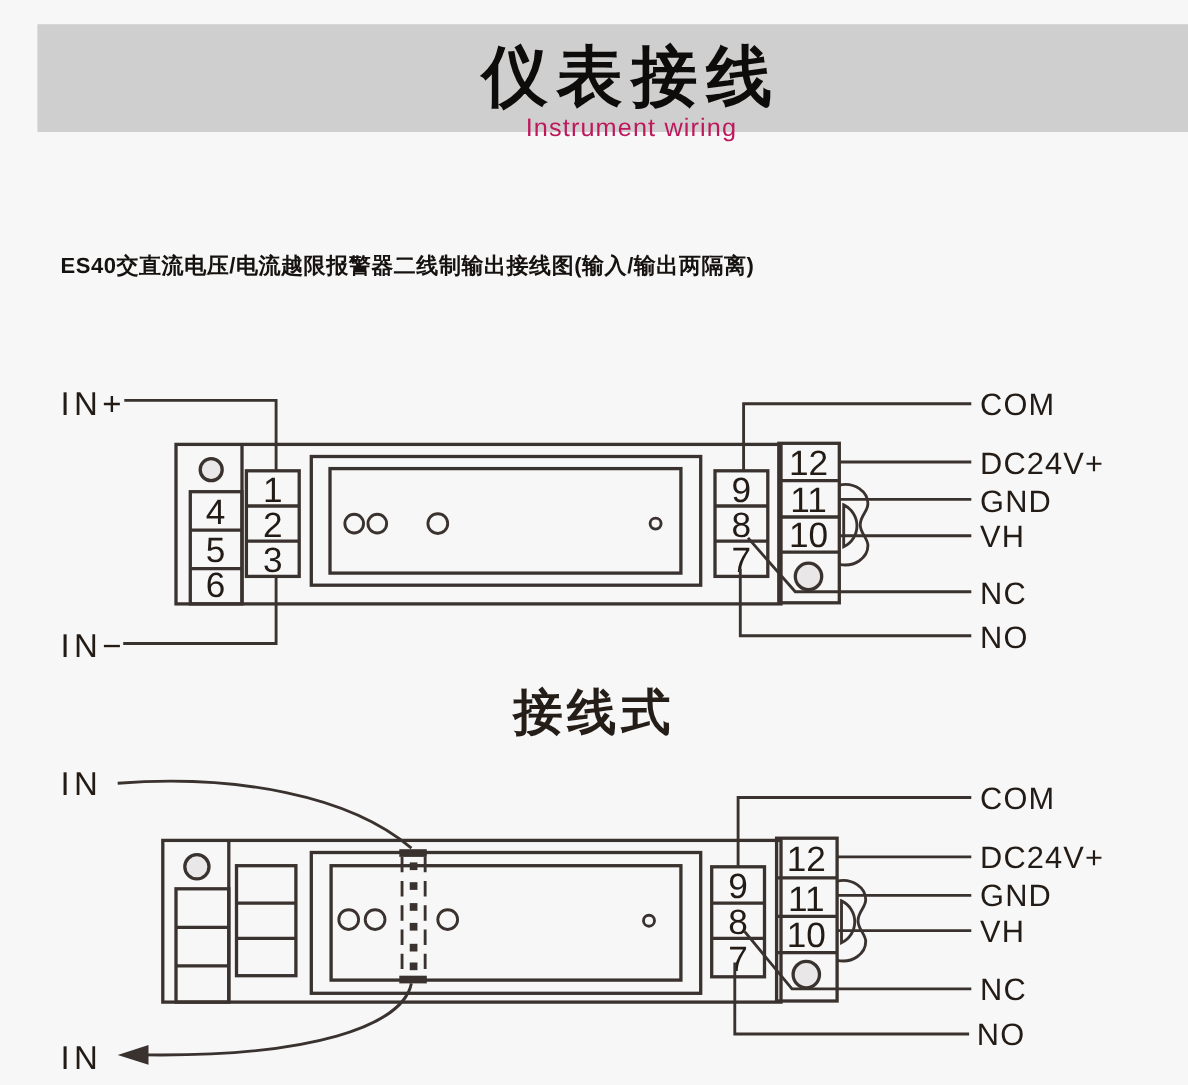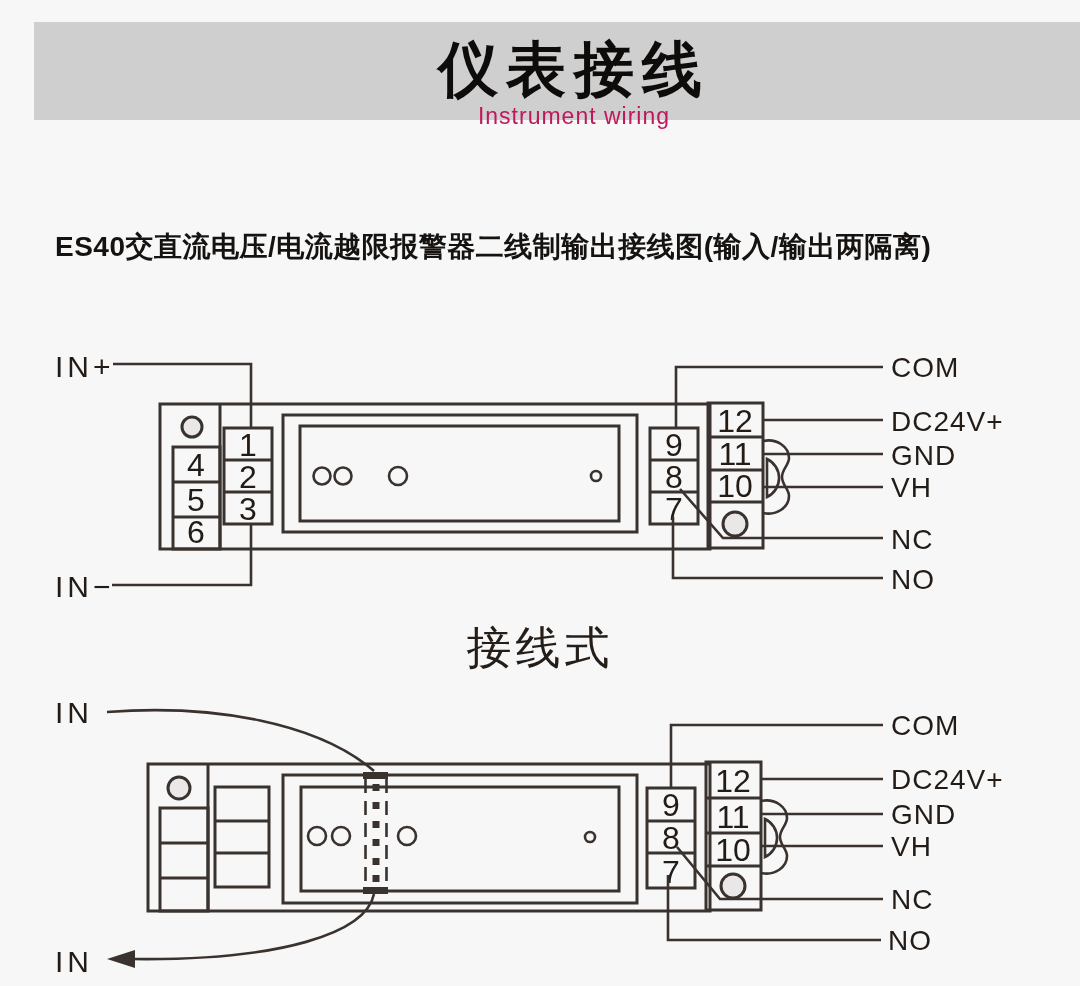--- a/index.html
+++ b/index.html
@@ -15,25 +15,25 @@
   }
   .band .title{
     margin-top:16px;font-size:60px;font-weight:700;letter-spacing:8px;
     color:#0e0c0b;line-height:64px;
   }
   .band .subtitle{
     font-size:23px;font-weight:400;letter-spacing:1px;color:#be185d;line-height:28px;
   }
   .desc{
     position:absolute;left:55px;top:228px;width:980px;
-    font-size:28px;font-weight:600;letter-spacing:0.5px;color:#151210;
+    font-size:20px;font-weight:600;letter-spacing:0.5px;color:#151210;
   }
   .section-title{
     position:absolute;left:0;top:618px;width:1080px;text-align:center;
-    font-size:45px;font-weight:400;letter-spacing:4px;color:#241d18;
+    font-size:45px;font-weight:700;letter-spacing:4px;color:#241d18;
   }
   svg{position:absolute;left:0;top:0;}
   .s3{fill:none;stroke:#3a322e;stroke-width:3;}
   .s2{fill:none;stroke:#3a322e;stroke-width:2.6;}
   .fillc{fill:#e9e7e7;stroke:#3a322e;stroke-width:3;}
   .sq{fill:#3a322e;stroke:none;}
   .dash{fill:none;stroke:#3a322e;stroke-width:2.6;stroke-dasharray:14 8;}
   text{fill:#221b16;font-family:"Liberation Sans",sans-serif;}
   .num{font-size:32px;text-anchor:middle;font-weight:400;}
   .out{font-size:28px;font-weight:400;letter-spacing:1px;}

